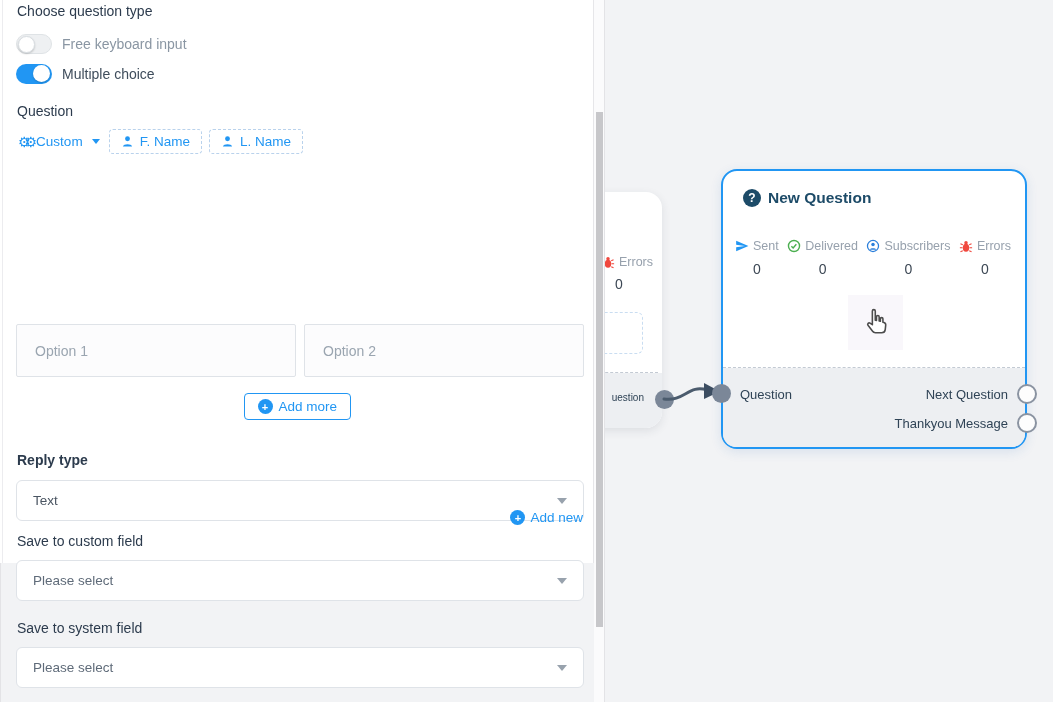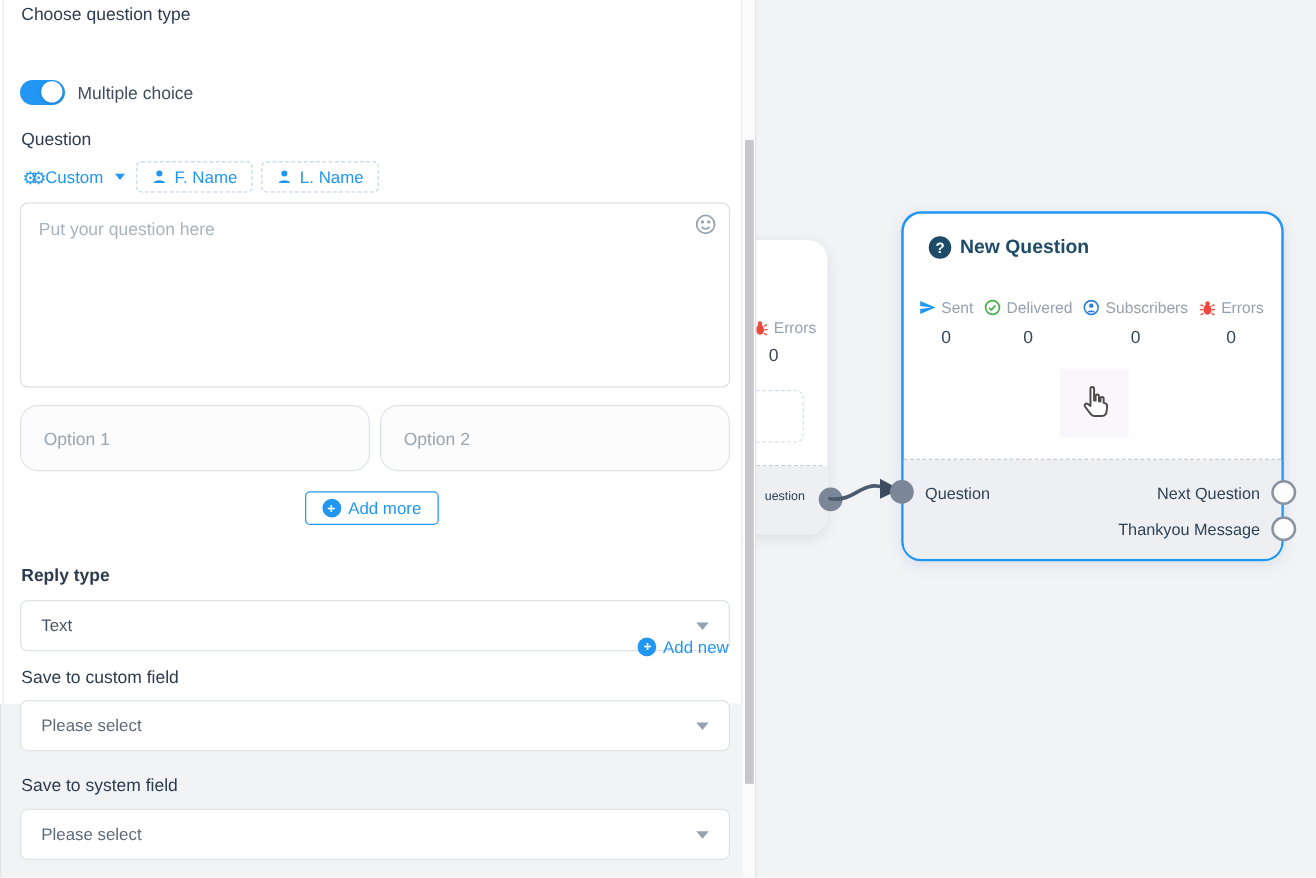--- a/index.html
+++ b/index.html
@@ -89,21 +89,21 @@
 
   .question-area { position:absolute; left:16px; top:162px; width:568px; height:148px;
                    border:1px solid #d9dde2; border-radius:6px; }
   .question-area textarea { width:100%; height:100%; border:none; outline:none; resize:none;
                    border-radius:6px; padding:12px 34px 12px 14px; font-size:14px;
                    font-family:"Liberation Sans", sans-serif; color:#3f4d5c; }
   .question-area textarea::placeholder { color:#a9b3bd; }
   .emoji-btn { position:absolute; right:9px; top:7px; cursor:pointer; }
 
   .options-row { position:absolute; left:16px; top:324px; width:568px; display:flex; gap:8px; }
-  .opt-input { flex:1; height:53px; border:1px solid #dfe3e8; border-radius:14px; background:#fcfcfd;
+  .opt-input { flex:1; height:53px; border:1px solid #dfe3e8; border-radius:2px; background:#fcfcfd;
                font-size:14px; color:#0369a1; padding:16px 18px; outline:none;
                font-family:"Liberation Sans", sans-serif; }
   .opt-input::placeholder { color:#9aa5b0; }
 
   .add-more { position:absolute; top:393px; left:50%; transform:translateX(-53px);
               display:flex; align-items:center; gap:6px; border:1px solid #2196f3; border-radius:4px;
               background:#fff; color:#2196f3; font-size:13.5px; padding:5px 13px; cursor:pointer; }
   .plus-badge { width:15px; height:15px; border-radius:50%; background:#2196f3; color:#fff;
                 display:flex; align-items:center; justify-content:center; font-size:11px; font-weight:bold; }
   .plus-badge::before { content:"+"; }
@@ -247,20 +247,26 @@
       <span class="port-label" style="right:17px; top:245px;">Thankyou Message</span>
       <span class="socket hollow" style="right:-12px; top:242px;"></span>
     </div>
   </div>
 
   <div class="panel">
     <div class="panel-inner-edge"></div>
 
     <div class="sec-label" style="top:3px;">Choose question type</div>
 
+    <div class="toggle-row" style="top:34px;">
+      <span class="toggle off">
+          <span class="knob"></span>
+        </span>
+      <span class="toggle-label muted">Free keyboard input</span>
+    </div>
     <div class="toggle-row" style="top:64px;">
       <span class="toggle on">
           <span class="knob"></span>
         </span>
       <span class="toggle-label dark">Multiple choice</span>
     </div>
 
     <div class="sec-label" style="top:103px;">Question</div>
 
     <div class="chips-row">
@@ -282,31 +288,20 @@
         <span class="icon">
           <svg width="13" height="13" viewBox="0 0 24 24" fill="#2196f3">
               <circle cx="12" cy="7" r="4.5"></circle>
               <path d="M3.5 21c1.2-5.5 15.8-5.5 17 0z"></path>
             </svg>
         </span>
         <span>L. Name</span>
       </span>
     </div>
 
-    <div class="question-area">
-      <textarea placeholder="Put your question here" style=""></textarea>
-      <span class="emoji-btn icon">
-        <svg width="19" height="19" viewBox="0 0 24 24" fill="none" stroke="#9aa4ae" stroke-width="1.8">
-          <circle cx="12" cy="12" r="9"></circle>
-            <circle cx="8.8" cy="9.5" r="0.8" fill="#9aa4ae"></circle>
-          <circle cx="15.2" cy="9.5" r="0.8" fill="#9aa4ae"></circle>
-            <path d="M8 14.5c2 2.6 6 2.6 8 0"></path>
-        </svg>
-      </span>
-    </div>
 
     <div class="options-row">
       <input class="opt-input" placeholder="Option 1" style="">
       <input class="opt-input" placeholder="Option 2" style="">
     </div>
 
     <button class="add-more">
       <span class="plus-badge"></span>
       <span>Add more</span>
     </button>

